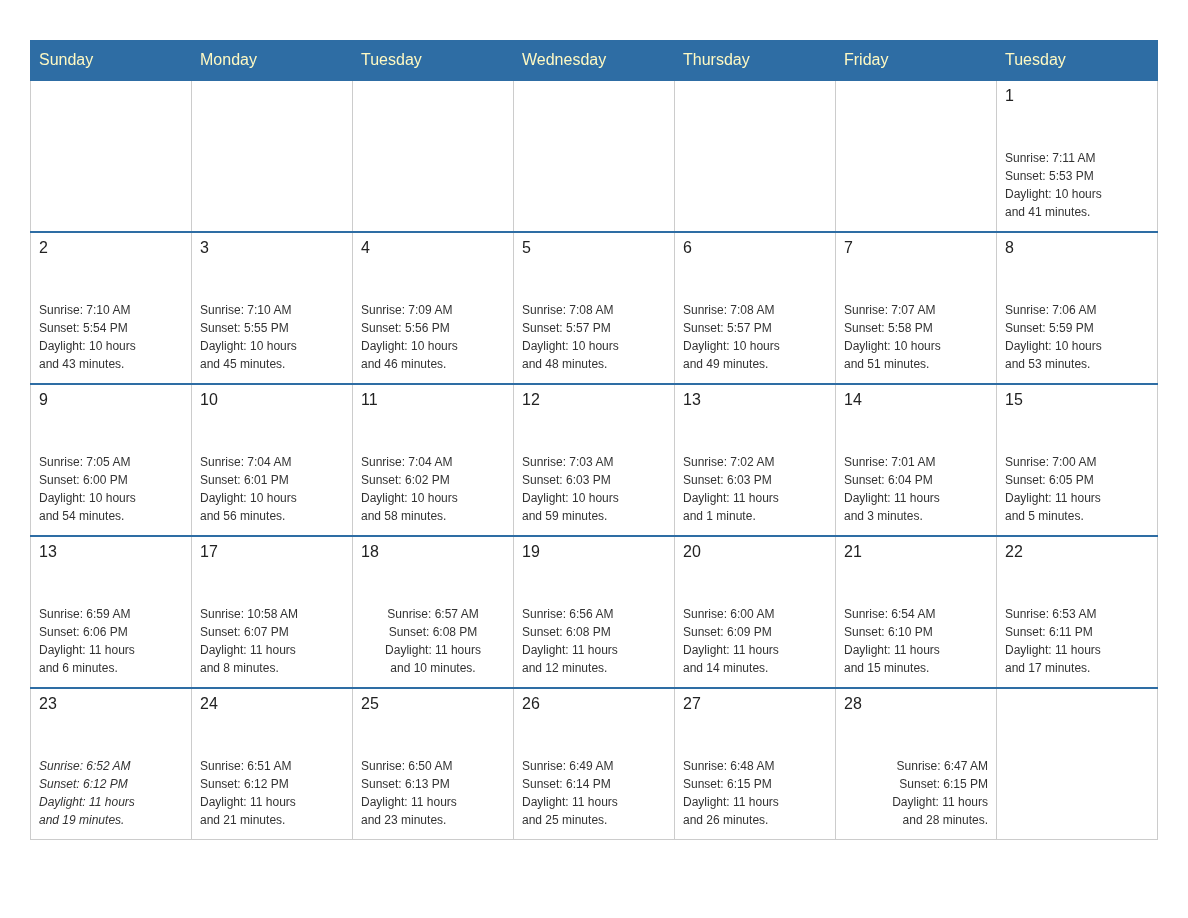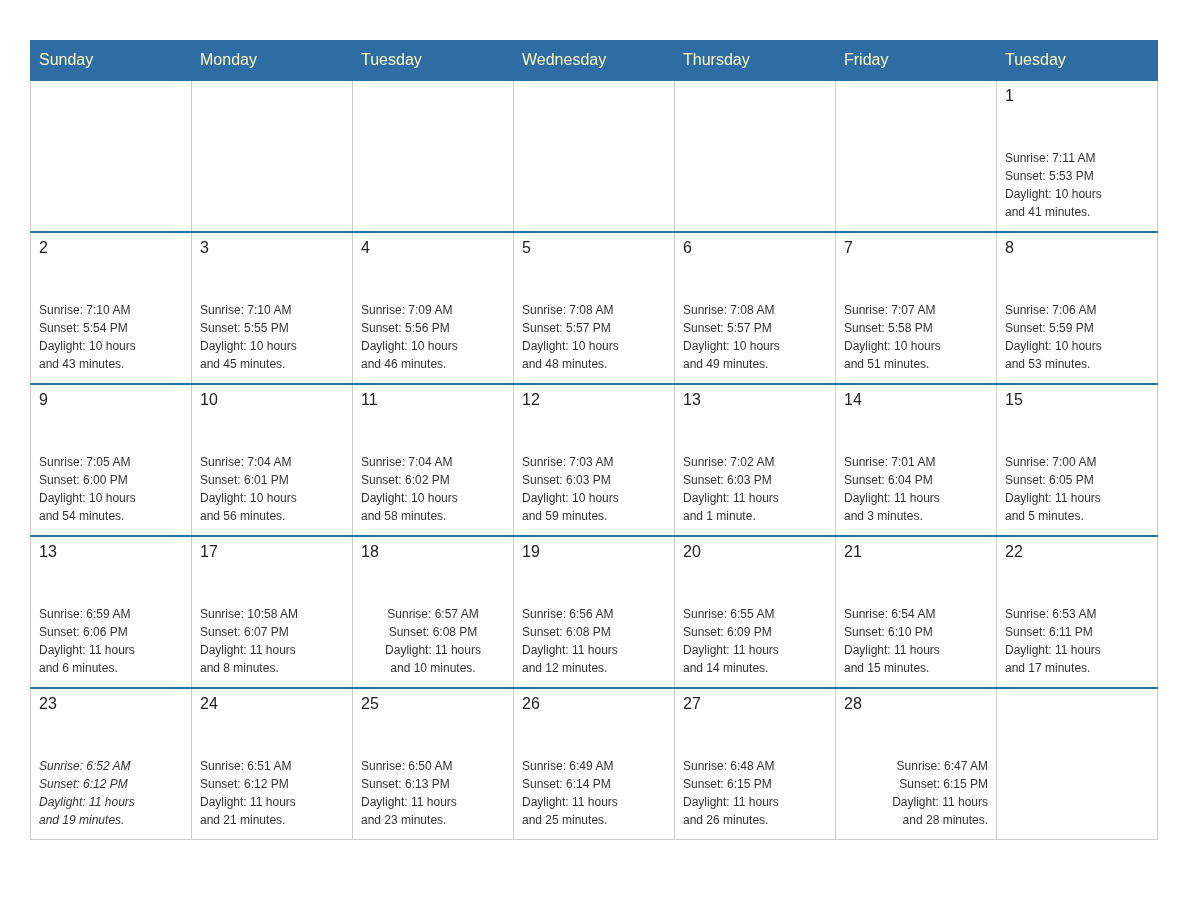--- a/index.html
+++ b/index.html
@@ -264,21 +264,21 @@
         </td>
         <td>
           <span class="day-number">19</span>
           <div class="day-info" style="white-space: pre-line;">Sunrise: 6:56 AM
 Sunset: 6:08 PM
 Daylight: 11 hours
 and 12 minutes.</div>
         </td>
         <td>
           <span class="day-number">20</span>
-          <div class="day-info" style="white-space: pre-line;">Sunrise: 6:55 AM
+          <div class="day-info" style="white-space: pre-line;">Sunrise: 6:00 AM
 Sunset: 6:09 PM
 Daylight: 11 hours
 and 14 minutes.</div>
         </td>
         <td>
           <span class="day-number">21</span>
           <div class="day-info" style="white-space: pre-line;">Sunrise: 6:54 AM
 Sunset: 6:10 PM
 Daylight: 11 hours
 and 15 minutes.</div>

